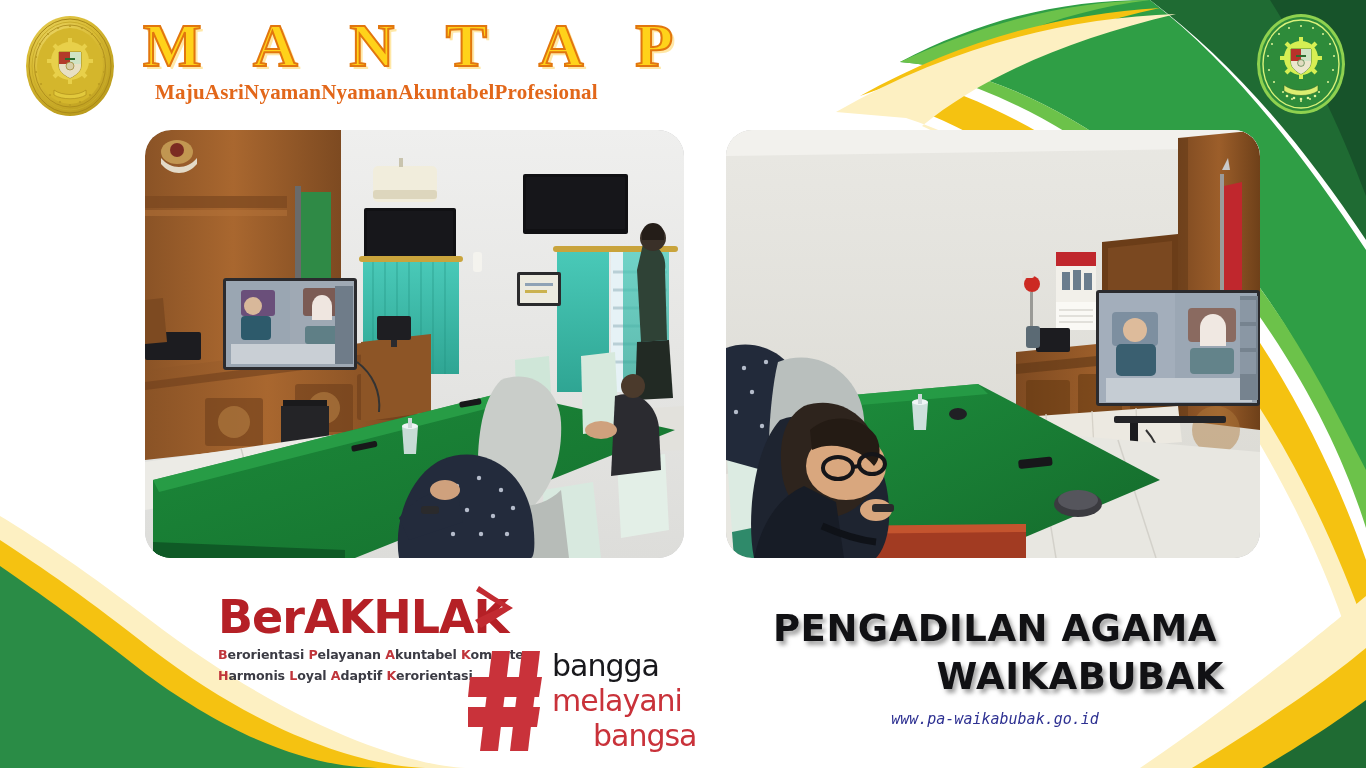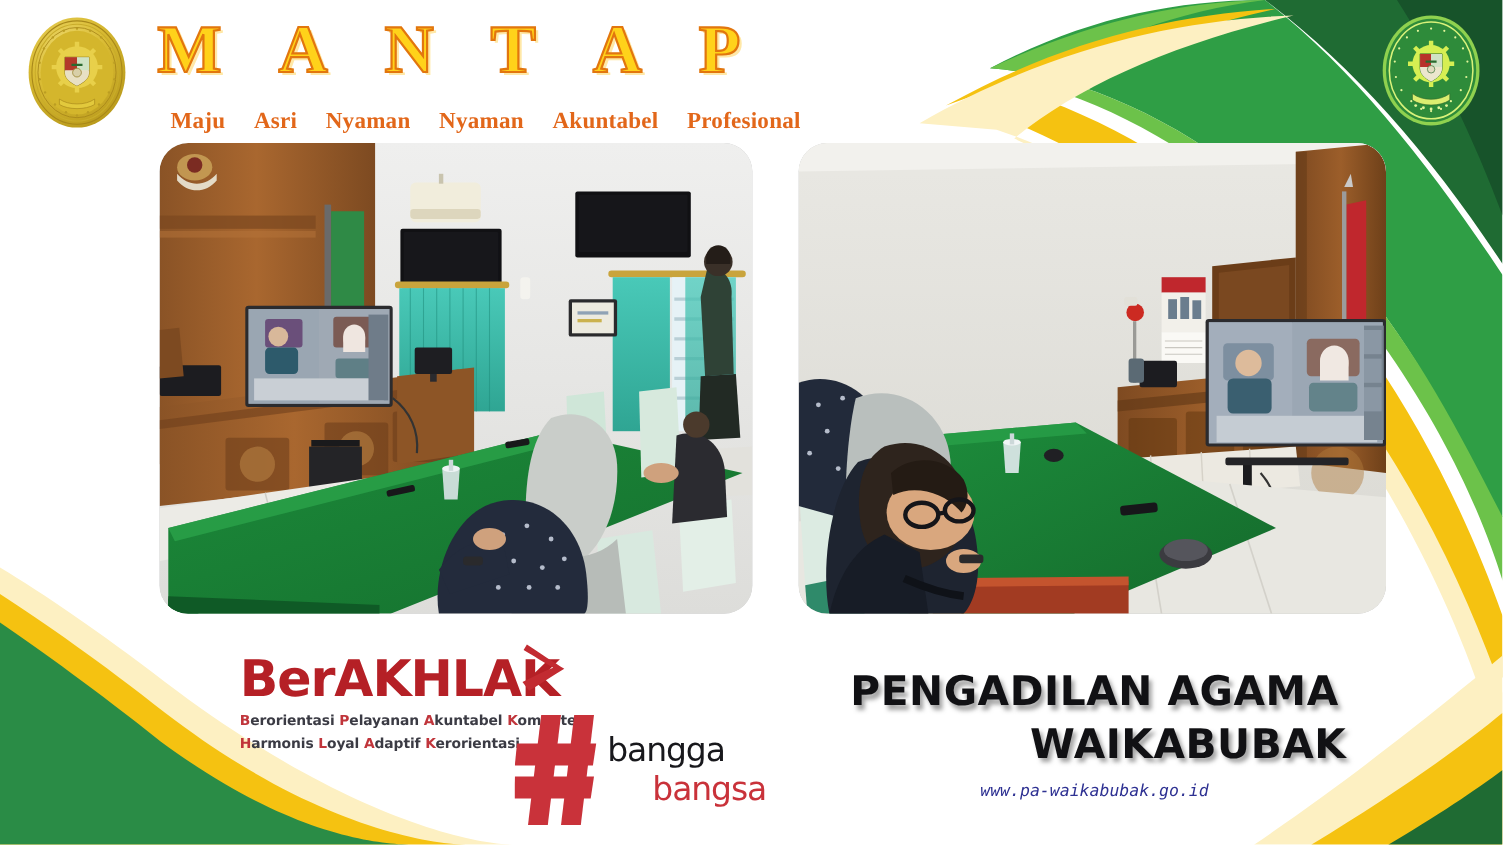--- a/index.html
+++ b/index.html
@@ -39,22 +39,21 @@
     line-height:70px;
     color:#FFD21A;
     -webkit-text-stroke:2px #E2760E;
     text-shadow:3px 3px 0 rgba(255,205,60,.45);
     letter-spacing:0;
   }
   .mantap-letters span{display:block;}
   .mantap-words{
     display:flex;
     align-items:baseline;
-    gap:26px;
-    margin-top:17px;
+    margin-top:0;
     margin-left:20px;
     font-family:"Liberation Serif", serif;
     font-weight:700;
     font-size:21px;
     color:#E2671A;
     letter-spacing:.2px;
   }
 
   
   .photo{
@@ -707,20 +706,21 @@
         <g fill="#C9323A">
           <path d="M24,2 L42,2 L30,102 L12,102 Z"></path>
           <path d="M54,2 L72,2 L60,102 L42,102 Z"></path>
           <path d="M2,28 L74,28 L71,48 L0,48 Z"></path>
           <path d="M0,58 L72,58 L69,78 L-2,78 Z"></path>
         </g>
       </svg>
     </span>
     <span class="bmb-text">
       <div class="bmb-1">bangga</div>
+      <div class="bmb-2">melayani</div>
       <div class="bmb-3">bangsa</div>
     </span>
   </div>
 
   <div class="court-title">
     <div class="line l1">PENGADILAN AGAMA</div>
     <div class="line l2">WAIKABUBAK</div>
     <div class="court-url">www.pa-waikabubak.go.id</div>
   </div>
 

